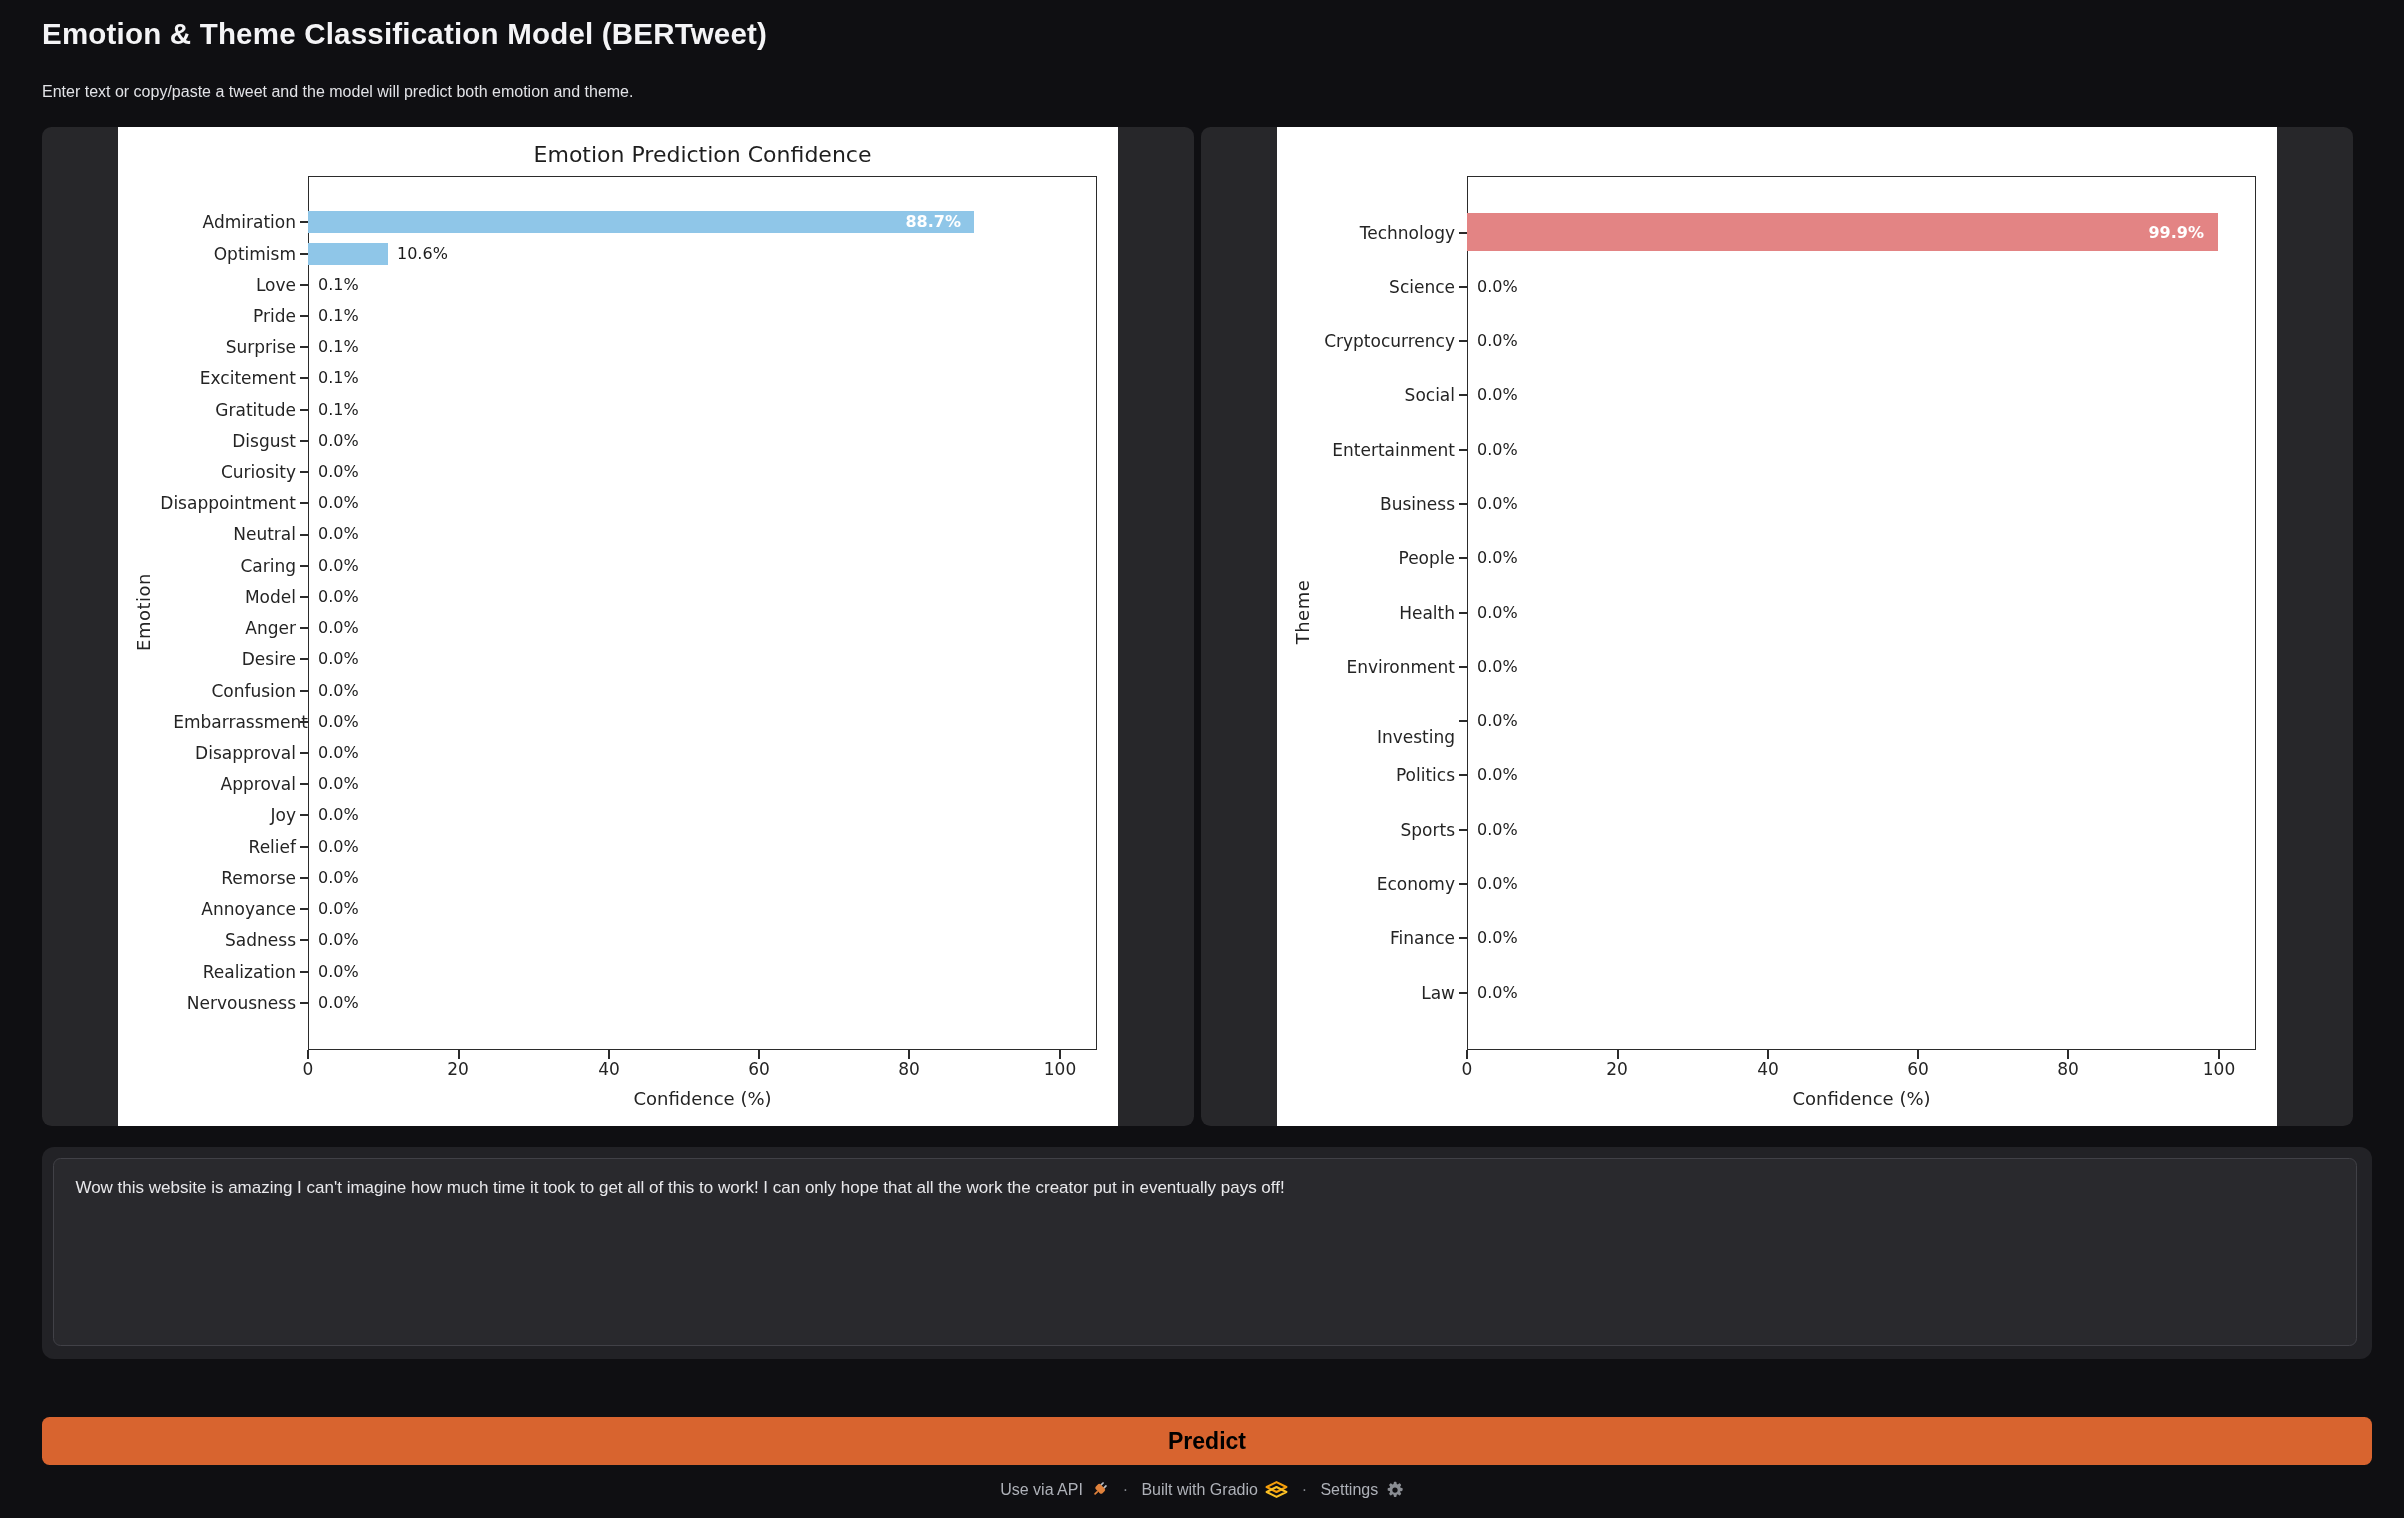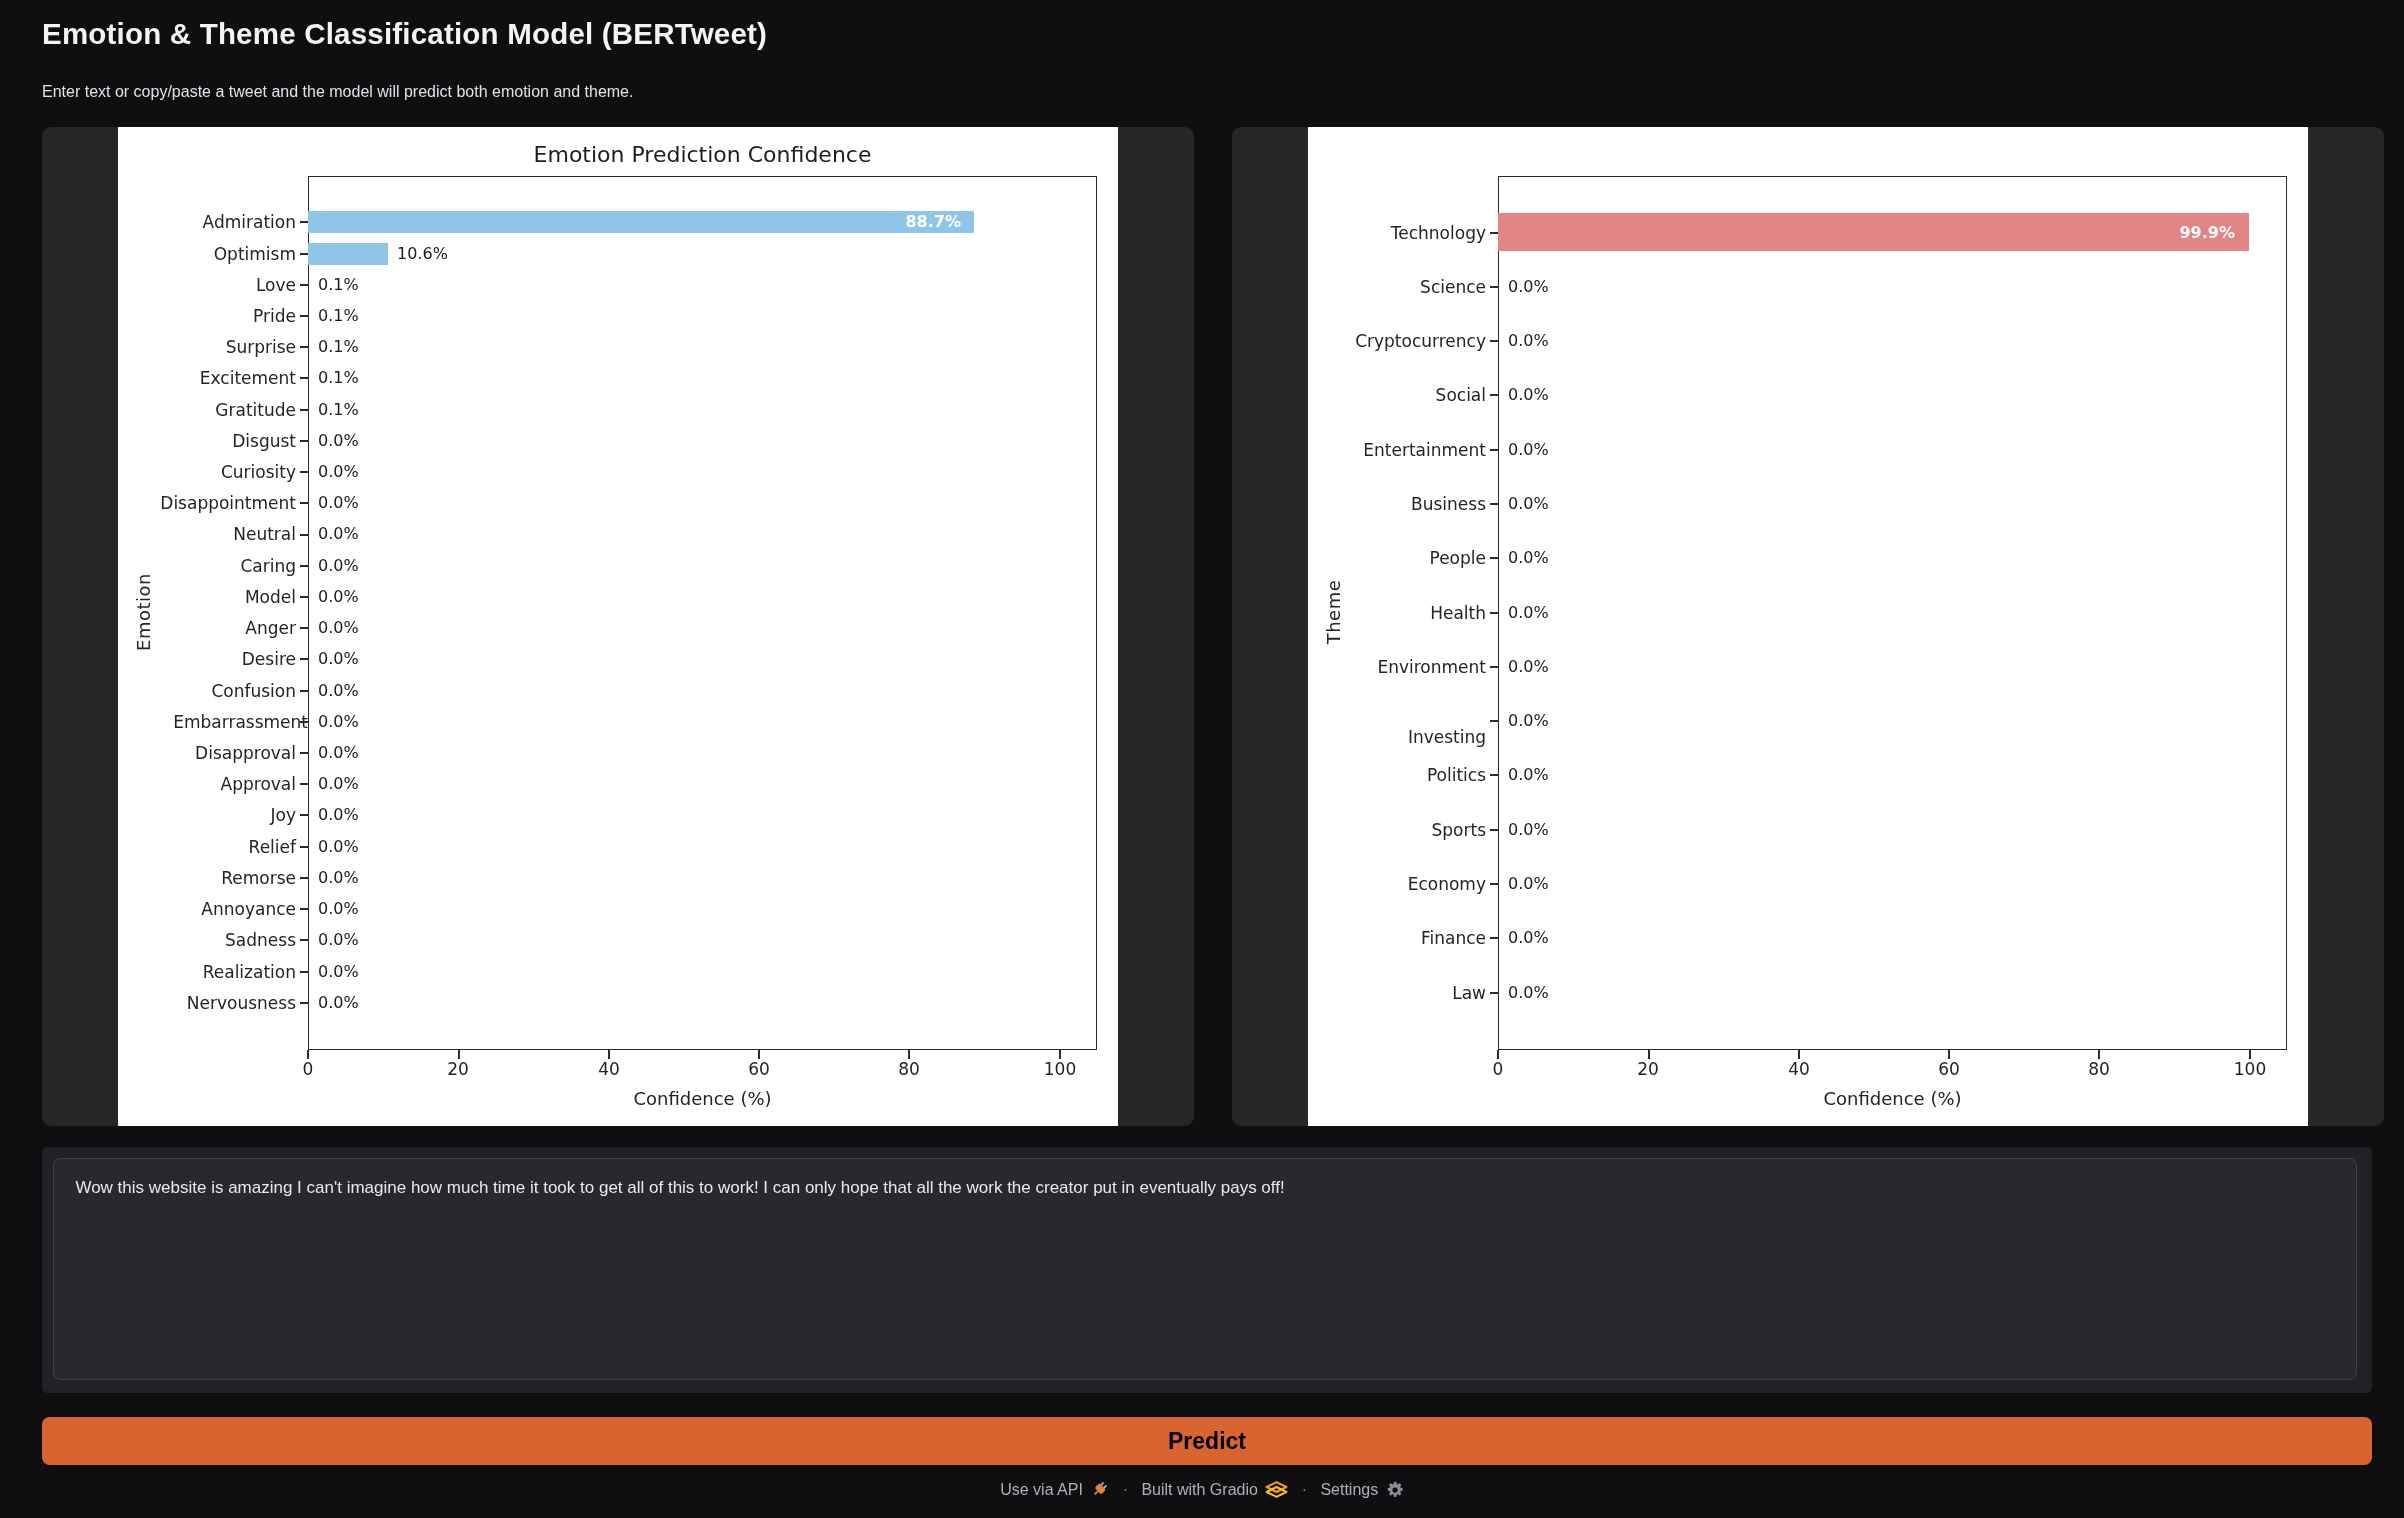--- a/index.html
+++ b/index.html
@@ -5,21 +5,21 @@
   html,body{margin:0;padding:0;background:#0f0f12;}
   body{
     width:2404px;height:1519px;position:relative;overflow:hidden;
     font-family:"Liberation Sans",sans-serif;color:#e8e8eb;
   }
   
   .app-header{position:absolute;left:42px;top:17px;right:34px;}
   .app-title{font-size:29.5px;font-weight:700;color:#f4f4f6;letter-spacing:0.2px;}
   .app-subtitle{margin-top:32px;font-size:16px;color:#e2e3e7;}
   
-  .charts-row{position:absolute;left:42px;top:127px;width:2328px;height:999px;display:flex;gap:38px;}
+  .charts-row{position:absolute;left:42px;top:127px;width:2328px;height:999px;display:flex;gap:7px;}
   .chart-panel{width:1152px;height:999px;background:#27272a;border-radius:9.5px;overflow:hidden;flex:none;}
   .figure{
     position:relative;width:1000px;height:999px;margin:0 auto;background:#ffffff;
     font-family:"DejaVu Sans",sans-serif;color:#242424;
   }
   .fig-title{position:absolute;left:190px;top:15px;width:789px;text-align:center;font-size:22px;color:#1e1e1e;}
   .plot-frame{position:absolute;left:190px;top:49px;width:789px;height:874px;border:1.9px solid #2b2b2b;box-sizing:border-box;}
   .ylabel{
     position:absolute;left:25px;top:485px;transform:translate(-50%,-50%) rotate(-90deg);
     font-size:18px;color:#242424;white-space:nowrap;letter-spacing:0.5px;
@@ -27,21 +27,21 @@
   .xlabel{position:absolute;left:190px;top:961px;width:789px;text-align:center;font-size:18px;color:#242424;}
   .cat-label{position:absolute;text-align:right;font-size:17px;color:#242424;transform:translateY(-50%);line-height:1;}
   .ytick{position:absolute;width:8.6px;height:1.9px;background:#2b2b2b;}
   .bar{position:absolute;}
   .val{position:absolute;font-size:16px;transform:translateY(-50%);line-height:1;white-space:nowrap;}
   .val.inside{text-align:right;color:#ffffff;font-weight:bold;}
   .val.outside{color:#1c1c1c;}
   .xtick{position:absolute;width:1.9px;height:8.6px;background:#2b2b2b;}
   .xtick-label{position:absolute;width:76px;text-align:center;font-size:17px;color:#242424;}
   
-  .input-group{position:absolute;left:42px;top:1147px;width:2330px;height:246px;background:#222226;border-radius:5px;box-sizing:border-box;}
+  .input-group{position:absolute;left:42px;top:1147px;width:2330px;height:212px;background:#222226;border-radius:12px;box-sizing:border-box;}
   .tweet-textarea{
     position:absolute;left:11.4px;top:11.4px;right:15px;bottom:13.3px;display:block;width:auto;
     background:#29292d;border:1px solid #414147;border-radius:7.6px;resize:none;
     padding:17px 21px;font-family:"Liberation Sans",sans-serif;font-size:17px;line-height:1.45;
     color:#e8e8eb;outline:none;box-sizing:border-box;
   }
   
   .predict-button{
     position:absolute;left:42px;top:1417px;width:2330px;height:48px;background:#d8642f;
     border:none;border-radius:7.6px;color:#000000;font-family:"Liberation Sans",sans-serif;

